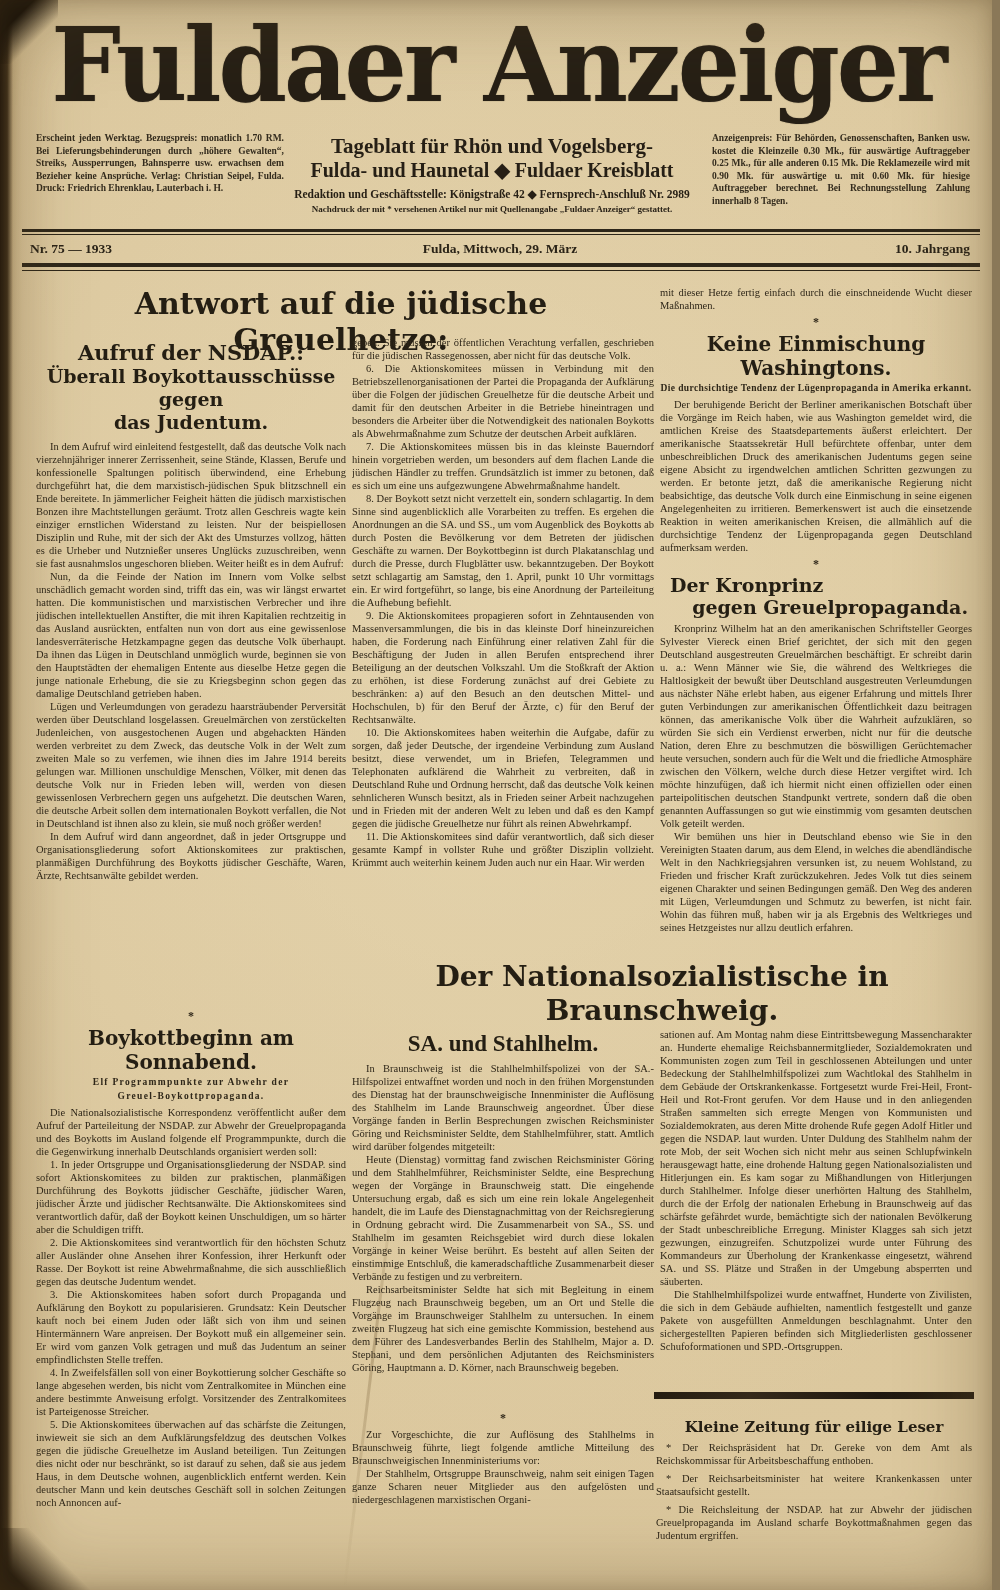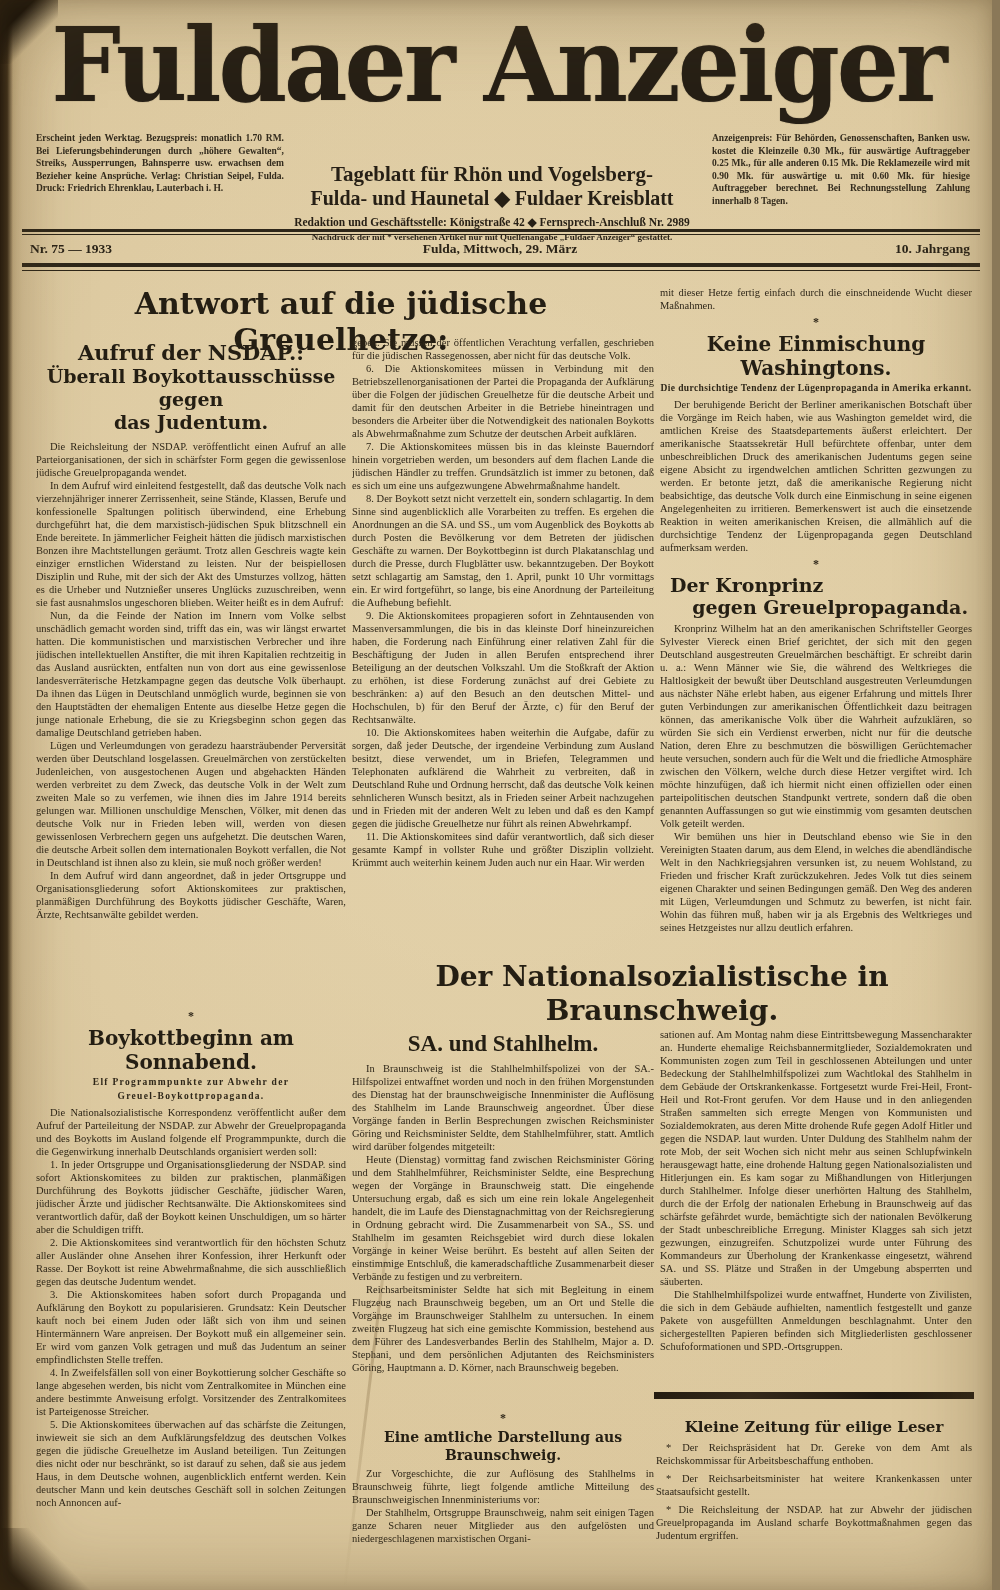--- a/index.html
+++ b/index.html
@@ -71,21 +71,21 @@
 
   <div class="abs bind-strip"></div>
   <div class="abs corner-tl"></div>
   <div class="abs corner-bl"></div>
   <div class="abs crease"></div>
 
   <div class="abs masthead">Fuldaer Anzeiger</div>
 
   <div class="abs hdr-small" style="left:36px;top:132px;width:248px;">Erscheint jeden Werktag. Bezugspreis: monatlich 1.70 RM. Bei Lieferungsbehinderungen durch „höhere Gewalten“, Streiks, Aussperrungen, Bahnsperre usw. erwachsen dem Bezieher keine Ansprüche. Verlag: Christian Seipel, Fulda. Druck: Friedrich Ehrenklau, Lauterbach i. H.</div>
 
-  <div class="abs hdr-center" style="left:292px;top:134px;width:400px;margin-top:28px;">
+  <div class="abs hdr-center" style="left:292px;top:134px;width:400px;">
     <div class="hdr-c1">Tageblatt für Rhön und Vogelsberg-</div>
     <div class="hdr-c2">Fulda- und Haunetal ◆ Fuldaer Kreisblatt</div>
     <div class="hdr-c3">Redaktion und Geschäftsstelle: Königstraße 42 ◆ Fernsprech-Anschluß Nr. 2989</div>
     <div class="hdr-c4">Nachdruck der mit * versehenen Artikel nur mit Quellenangabe „Fuldaer Anzeiger“ gestattet.</div>
   </div>
 
   <div class="abs hdr-small" style="left:712px;top:132px;width:258px;">Anzeigenpreis: Für Behörden, Genossenschaften, Banken usw. kostet die Kleinzeile 0.30 Mk., für auswärtige Auftraggeber 0.25 Mk., für alle anderen 0.15 Mk. Die Reklamezeile wird mit 0.90 Mk. für auswärtige u. mit 0.60 Mk. für hiesige Auftraggeber berechnet. Bei Rechnungsstellung Zahlung innerhalb 8 Tagen.</div>
 
   <div class="abs rule" style="left:22px;top:229px;width:958px;height:3px;"></div>
   <div class="abs rule" style="left:22px;top:234px;width:958px;height:1px;"></div>
@@ -94,21 +94,20 @@
   <div class="abs dateline" style="left:770px;top:241px;width:200px;text-align:right;">10. Jahrgang</div>
   <div class="abs rule" style="left:22px;top:263px;width:958px;height:4px;"></div>
   <div class="abs rule" style="left:22px;top:270px;width:958px;height:1px;"></div>
 
   <div class="abs headline1">Antwort auf die jüdische Greuelhetze:</div>
 
   <div class="abs col" style="left:36px;top:340px;width:310px;height:666px;">
     <h2 class="art-kicker">Aufruf der NSDAP.:</h2>
     <h3 class="art-head">Überall Boykottausschüsse gegen</h3>
     <h3 class="art-head" style="margin-bottom:6px;">das Judentum.</h3>
-    <p class="par">Die Reichsleitung der NSDAP. veröffentlicht einen Aufruf an alle Parteiorganisationen, der sich in schärfster Form gegen die gewissenlose jüdische Greuelpropaganda wendet.</p>
     <p class="par">In dem Aufruf wird einleitend festgestellt, daß das deutsche Volk nach vierzehnjähriger innerer Zerrissenheit, seine Stände, Klassen, Berufe und konfessionelle Spaltungen politisch überwindend, eine Erhebung durchgeführt hat, die dem marxistisch-jüdischen Spuk blitzschnell ein Ende bereitete. In jämmerlicher Feigheit hätten die jüdisch marxistischen Bonzen ihre Machtstellungen geräumt. Trotz allen Geschreis wagte kein einziger ernstlichen Widerstand zu leisten. Nur der beispiellosen Disziplin und Ruhe, mit der sich der Akt des Umsturzes vollzog, hätten es die Urheber und Nutznießer unseres Unglücks zuzuschreiben, wenn sie fast ausnahmslos ungeschoren blieben. Weiter heißt es in dem Aufruf:</p>
     <p class="par">Nun, da die Feinde der Nation im Innern vom Volke selbst unschädlich gemacht worden sind, trifft das ein, was wir längst erwartet hatten. Die kommunistischen und marxistischen Verbrecher und ihre jüdischen intellektuellen Anstifter, die mit ihren Kapitalien rechtzeitig in das Ausland ausrückten, entfalten nun von dort aus eine gewissenlose landesverräterische Hetzkampagne gegen das deutsche Volk überhaupt. Da ihnen das Lügen in Deutschland unmöglich wurde, beginnen sie von den Hauptstädten der ehemaligen Entente aus dieselbe Hetze gegen die junge nationale Erhebung, die sie zu Kriegsbeginn schon gegen das damalige Deutschland getrieben haben.</p>
     <p class="par">Lügen und Verleumdungen von geradezu haarsträubender Perversität werden über Deutschland losgelassen. Greuelmärchen von zerstückelten Judenleichen, von ausgestochenen Augen und abgehackten Händen werden verbreitet zu dem Zweck, das deutsche Volk in der Welt zum zweiten Male so zu verfemen, wie ihnen dies im Jahre 1914 bereits gelungen war. Millionen unschuldige Menschen, Völker, mit denen das deutsche Volk nur in Frieden leben will, werden von diesen gewissenlosen Verbrechern gegen uns aufgehetzt. Die deutschen Waren, die deutsche Arbeit sollen dem internationalen Boykott verfallen, die Not in Deutschland ist ihnen also zu klein, sie muß noch größer werden!</p>
     <p class="par">In dem Aufruf wird dann angeordnet, daß in jeder Ortsgruppe und Organisationsgliederung sofort Aktionskomitees zur praktischen, planmäßigen Durchführung des Boykotts jüdischer Geschäfte, Waren, Ärzte, Rechtsanwälte gebildet werden.</p>
   </div>
 
   <div class="abs col" style="left:36px;top:1006px;width:310px;height:556px;">
     <div class="sep">*</div>
     <h2 class="boy-head">Boykottbeginn am Sonnabend.</h2>
     <div class="art-sub" style="margin-bottom:0;">Elf Programmpunkte zur Abwehr der</div>
@@ -148,21 +147,20 @@
 
   <div class="abs col" style="left:352px;top:1030px;width:302px;height:376px;">
     <h2 class="sa-head">SA. und Stahlhelm.</h2>
     <p class="par">In Braunschweig ist die Stahlhelmhilfspolizei von der SA.-Hilfspolizei entwaffnet worden und noch in den frühen Morgenstunden des Dienstag hat der braunschweigische Innenminister die Auflösung des Stahlhelm im Lande Braunschweig angeordnet. Über diese Vorgänge fanden in Berlin Besprechungen zwischen Reichsminister Göring und Reichsminister Seldte, dem Stahlhelmführer, statt. Amtlich wird darüber folgendes mitgeteilt:</p>
     <p class="par">Heute (Dienstag) vormittag fand zwischen Reichsminister Göring und dem Stahlhelmführer, Reichsminister Seldte, eine Besprechung wegen der Vorgänge in Braunschweig statt. Die eingehende Untersuchung ergab, daß es sich um eine rein lokale Angelegenheit handelt, die im Laufe des Dienstagnachmittag von der Reichsregierung in Ordnung gebracht wird. Die Zusammenarbeit von SA., SS. und Stahlhelm im gesamten Reichsgebiet wird durch diese lokalen Vorgänge in keiner Weise berührt. Es besteht auf allen Seiten der einstimmige Entschluß, die kameradschaftliche Zusammenarbeit dieser Verbände zu festigen und zu verbreitern.</p>
     <p class="par">Reichsarbeitsminister Seldte hat sich mit Begleitung in einem Flugzeug nach Braunschweig begeben, um an Ort und Stelle die Vorgänge im Braunschweiger Stahlhelm zu untersuchen. In einem zweiten Flugzeug hat sich eine gemischte Kommission, bestehend aus dem Führer des Landesverbandes Berlin des Stahlhelm, Major a. D. Stephani, und dem persönlichen Adjutanten des Reichsministers Göring, Hauptmann a. D. Körner, nach Braunschweig begeben.</p>
   </div>
 
   <div class="abs col" style="left:352px;top:1408px;width:302px;height:150px;">
     <div class="sep">*</div>
-    <h2 class="art-head-sm">Eine amtliche Darstellung aus Braunschweig.</h2>
     <p class="par">Zur Vorgeschichte, die zur Auflösung des Stahlhelms in Braunschweig führte, liegt folgende amtliche Mitteilung des Braunschweigischen Innenministeriums vor:</p>
     <p class="par">Der Stahlhelm, Ortsgruppe Braunschweig, nahm seit einigen Tagen ganze Scharen neuer Mitglieder aus den aufgelösten und niedergeschlagenen marxistischen Organi-</p>
   </div>
 
   <div class="abs col" style="left:660px;top:1028px;width:312px;height:358px;">
     <p class="par flush">sationen auf. Am Montag nahm diese Eintrittsbewegung Massencharakter an. Hunderte ehemalige Reichsbannermitglieder, Sozialdemokraten und Kommunisten zogen zum Teil in geschlossenen Abteilungen und unter Bedeckung der Stahlhelmhilfspolizei zum Wachtlokal des Stahlhelm in dem Gebäude der Ortskrankenkasse. Fortgesetzt wurde Frei-Heil, Front-Heil und Rot-Front gerufen. Vor dem Hause und in den anliegenden Straßen sammelten sich erregte Mengen von Kommunisten und Sozialdemokraten, aus deren Mitte drohende Rufe gegen Adolf Hitler und gegen die NSDAP. laut wurden. Unter Duldung des Stahlhelm nahm der rote Mob, der seit Wochen sich nicht mehr aus seinen Schlupfwinkeln herausgewagt hatte, eine drohende Haltung gegen Nationalsozialisten und Hitlerjungen ein. Es kam sogar zu Mißhandlungen von Hitlerjungen durch Stahlhelmer. Infolge dieser unerhörten Haltung des Stahlhelm, durch die der Erfolg der nationalen Erhebung in Braunschweig auf das schärfste gefährdet wurde, bemächtigte sich der nationalen Bevölkerung der Stadt unbeschreibliche Erregung. Minister Klagges sah sich jetzt gezwungen, einzugreifen. Schutzpolizei wurde unter Führung des Kommandeurs zur Überholung der Krankenkasse eingesetzt, während SA. und SS. Plätze und Straßen in der Umgebung absperrten und säuberten.</p>
     <p class="par">Die Stahlhelmhilfspolizei wurde entwaffnet, Hunderte von Zivilisten, die sich in dem Gebäude aufhielten, namentlich festgestellt und ganze Pakete von ausgefüllten Anmeldungen beschlagnahmt. Unter den sichergestellten Papieren befinden sich Mitgliederlisten geschlossener Schufoformationen und SPD.-Ortsgruppen.</p>
   </div>
 
   <div class="abs blackbar"></div>

